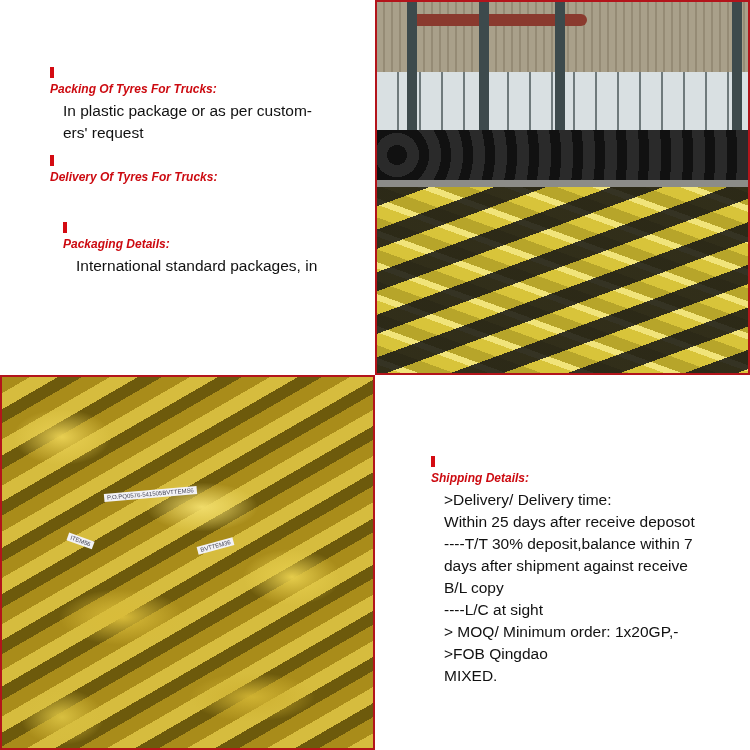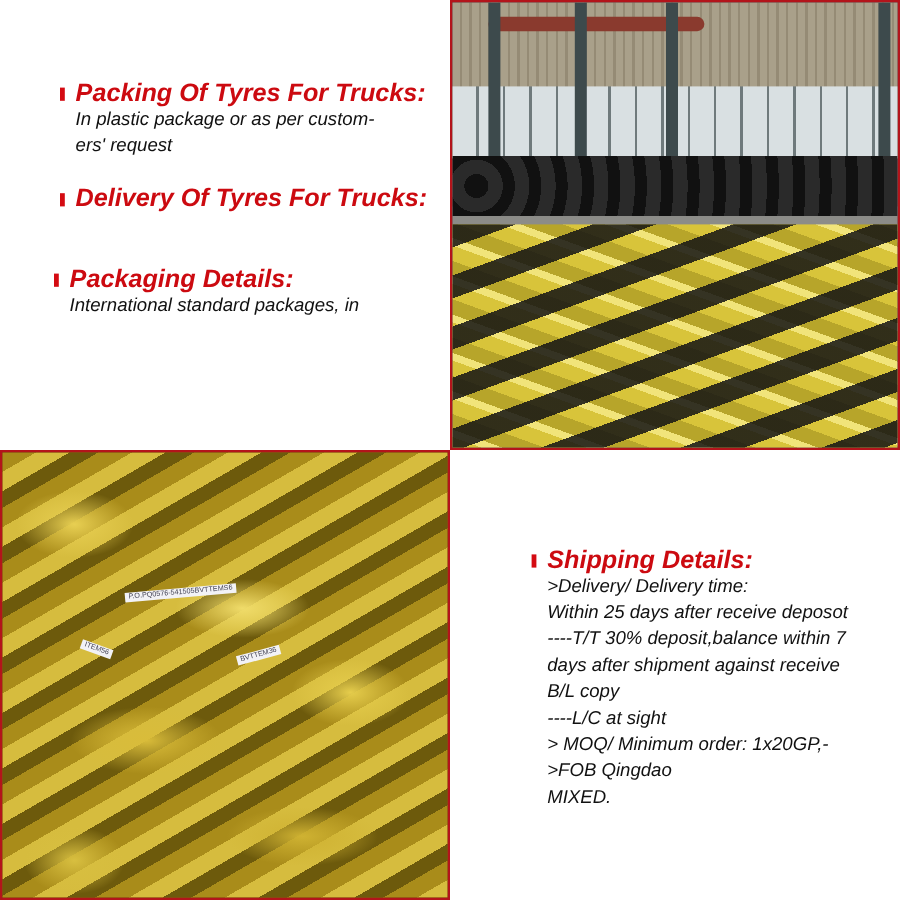--- a/index.html
+++ b/index.html
@@ -1,22 +1,22 @@
 <!DOCTYPE html>
 <html><head>
 <meta charset="utf-8">
 <style>
   html, body { margin:0; padding:0; }
   body { width:750px; height:750px; position:relative; background:#ffffff; overflow:hidden;
          font-family:"Liberation Sans", sans-serif; }
   .block { position:absolute; }
-  .heading { display:flex; align-items:center; color:#cc0a10; font-weight:bold; font-style:italic;
-             font-size:21px; line-height:22px; margin-left:-13px; }
+  .heading { display:flex; color:#cc0a10; font-weight:bold; font-style:italic;
+             font-size:12px; line-height:22px; margin-left:-13px;flex-direction:column; }
   .bar { display:inline-block; width:4px; height:11px; background:#d40b12; margin-right:9px; }
-  .line { color:#111; font-size:15.5px; line-height:22px;font-style:italic; }
+  .line { color:#111; font-size:15.5px; line-height:22px; }
   .photo { position:absolute; box-sizing:border-box; border:2px solid #b3141b; overflow:hidden; }
 
   
   #photo-warehouse { left:375px; top:0; width:375px; height:375px; background:#6a6a66; }
   #photo-warehouse .wall { position:absolute; left:0; top:0; width:100%; height:130px;
      background:repeating-linear-gradient(90deg,#a9a08a 0 6px,#958b75 6px 8px); }
   #photo-warehouse .pipe { position:absolute; left:30px; top:12px; width:180px; height:12px; background:#8a3a2e; border-radius:6px; }
   #photo-warehouse .windows { position:absolute; left:0; top:70px; width:100%; height:60px;
      background:repeating-linear-gradient(90deg,#d9e0e2 0 20px,#6f7a7c 20px 22px); }
   #photo-warehouse .col { position:absolute; top:0; width:10px; height:130px; background:#3d4a4c; }
@@ -53,21 +53,21 @@
   <div class="line">ers' request</div>
 </div>
 
 <div class="block" style="left:63px; top:155px;">
   <div class="heading">
     <span class="bar"></span>
     <span>Delivery Of Tyres For Trucks:</span>
   </div>
 </div>
 
-<div class="block" style="left:58px; top:222px;">
+<div class="block" style="left:76px; top:222px;">
   <div class="heading">
     <span class="bar"></span>
     <span>Packaging Details:</span>
   </div>
   <div class="line">International standard packages, in</div>
 </div>
 
 <div class="photo" id="photo-warehouse">
   <div class="wall"></div>
   <div class="windows"></div>
@@ -81,21 +81,21 @@
   <div class="wrapped"></div>
 </div>
 
 <div class="photo" id="photo-gold">
   <div class="foil"></div>
   <span class="label-tag" style="left:102px; top:113px; transform:rotate(-5deg);">P.O.PQ0576-541505BVTTEMS6</span>
   <span class="label-tag" style="left:65px; top:160px; transform:rotate(20deg);">ITEM56</span>
   <span class="label-tag" style="left:195px; top:165px; transform:rotate(-15deg);">BVTTEM36</span>
 </div>
 
-<div class="block" style="left:456px; top:456px;">
+<div class="block" style="left:444px; top:456px;">
   <div class="heading">
     <span class="bar"></span>
     <span>Shipping Details:</span>
   </div>
   <div class="line">&gt;Delivery/ Delivery time:</div>
   <div class="line">Within 25 days after receive deposot</div>
   <div class="line">----T/T 30% deposit,balance within 7</div>
   <div class="line">days after shipment against receive</div>
   <div class="line">B/L copy</div>
   <div class="line">----L/C at sight</div>

